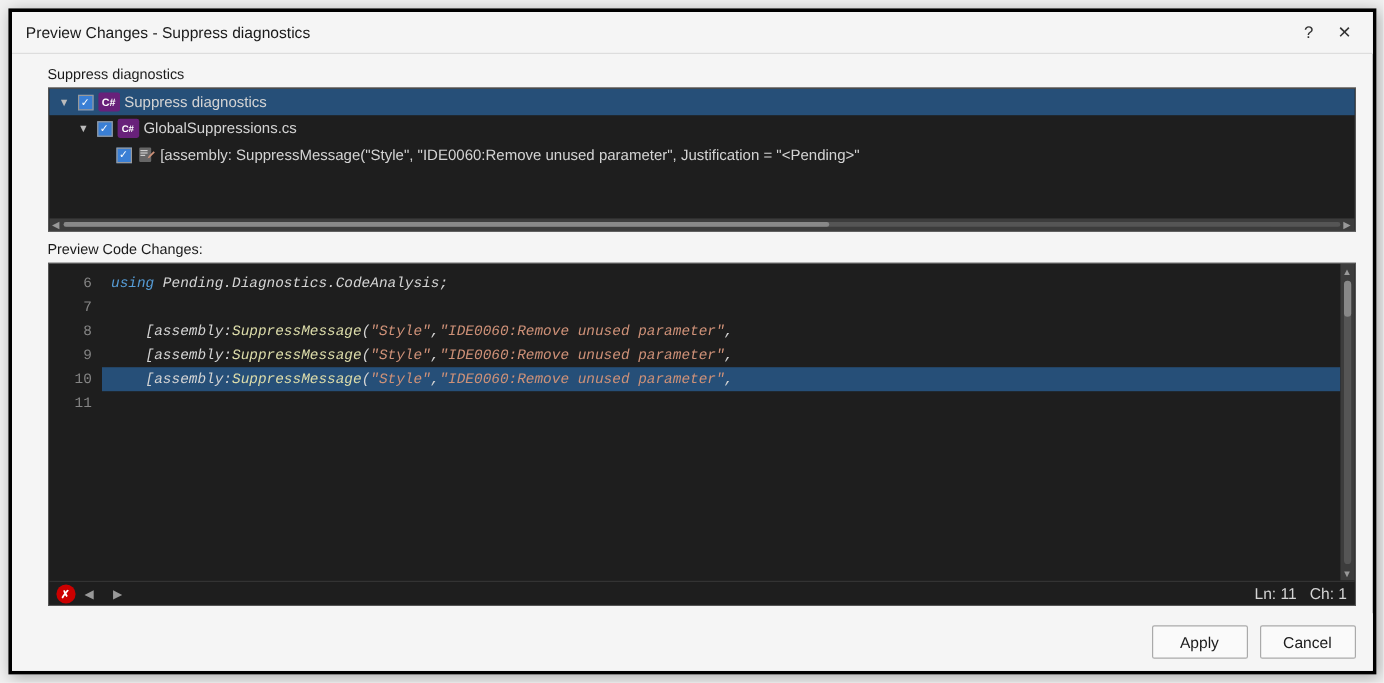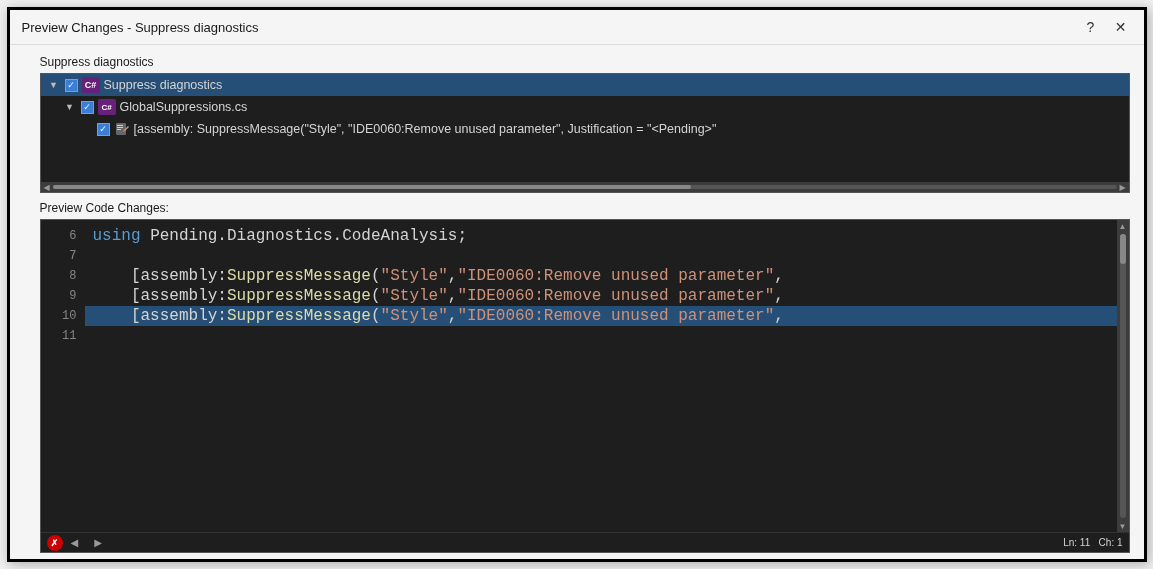--- a/index.html
+++ b/index.html
@@ -231,26 +231,27 @@
       font-size: 12px;
       padding: 6px 0;
       text-align: right;
       padding-right: 8px;
       flex-shrink: 0;
       line-height: 20px;
     }
     .code-lines {
       flex: 1;
       font-family: 'Consolas', 'Courier New', monospace;
-      font-size: 16px;
+      font-size: 12px;
       padding: 6px 0;
       color: #d4d4d4;
       overflow: hidden;
       line-height: 20px;
       position: relative;
+      font-style: italic;
     }
     .code-line {
       padding: 0 8px;
       white-space: nowrap;
       height: 20px;
       display: flex;
       align-items: center;
     }
     .code-line.highlighted {
       background: #264f78;
@@ -353,21 +354,21 @@
       background: #888;
       border-radius: 2px;
     }
     .statusbar-scroll-right {
       color: #999;
       font-size: 10px;
       cursor: pointer;
     }
     .statusbar-position {
       color: #d4d4d4;
-      font-size: 10px;
+      font-size: 13px;
       margin-left: auto;
       white-space: nowrap;
     }
 
     
     .footer {
       display: flex;
       justify-content: flex-end;
       align-items: center;
       padding: 10px 14px;
@@ -520,13 +521,17 @@
           <span class="statusbar-scroll-right">▶</span>
         </div>
         <div class="statusbar-position">
           <span>Ln: 11</span>&nbsp;&nbsp;
           <span>Ch: 1</span>
         </div>
       </div>
     </div>
   </div>
 
+  <div class="footer">
+    <button class="btn primary">Apply</button>
+    <button class="btn">Cancel</button>
+  </div>
 </div>
 
 </body></html>

